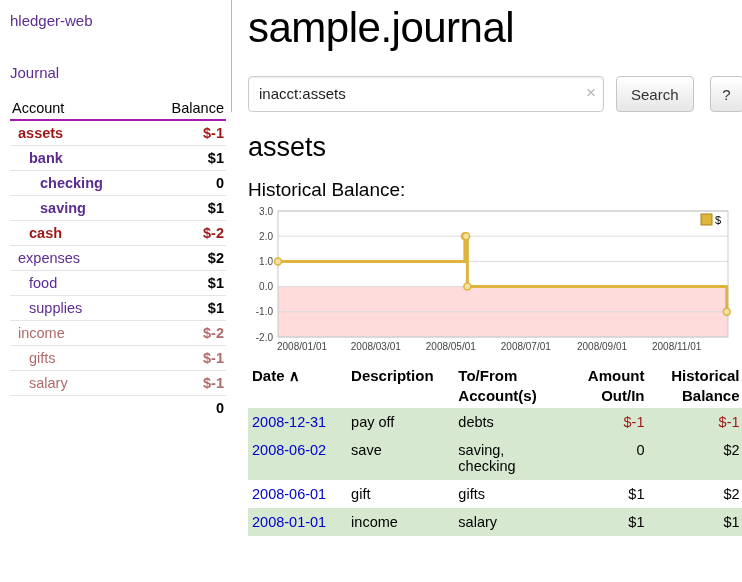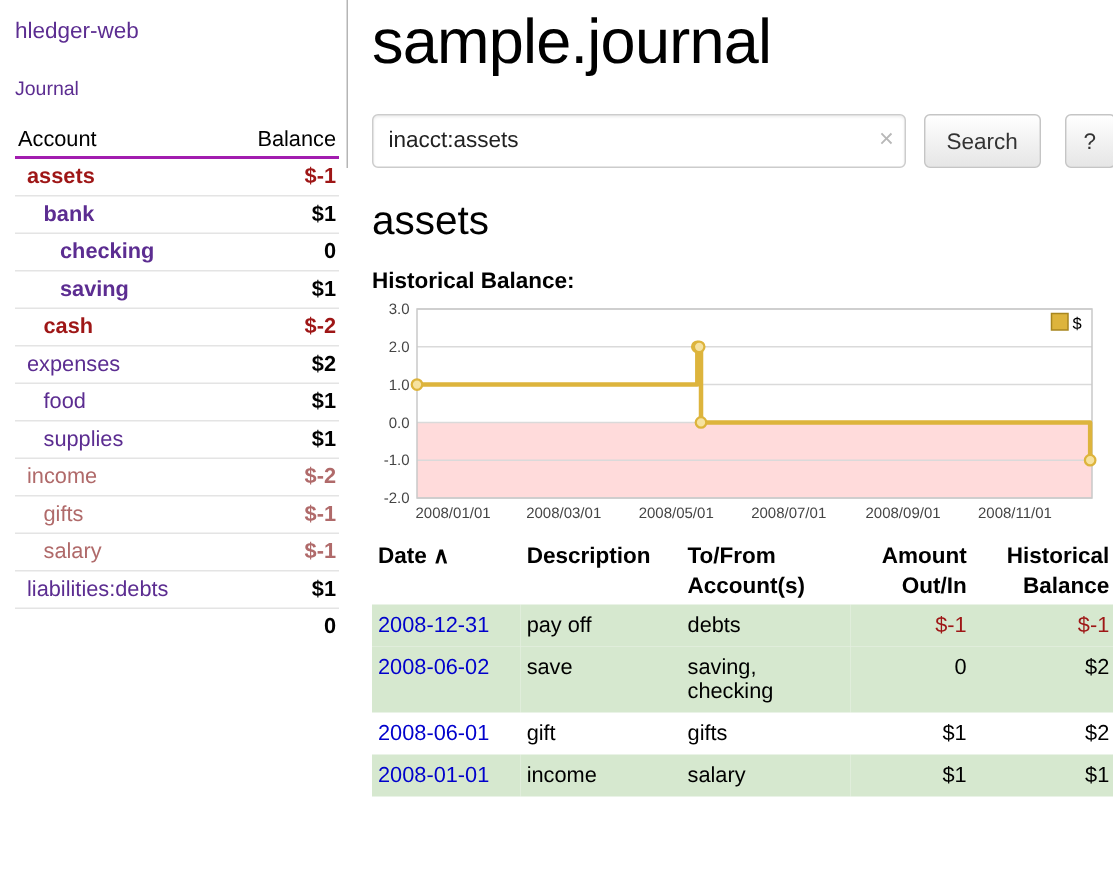--- a/index.html
+++ b/index.html
@@ -12,21 +12,21 @@
     width:742px; height:582px; overflow:hidden;
     font-family:"Liberation Sans", sans-serif; color:#000;
   }
   .app{ position:relative; display:flex; width:742px; height:582px;border-radius:7px; }
   .sidebar-divider{ position:absolute; left:231px; top:0; width:1px; height:112px; background:#b5b5b5; }
 
   
   .sidebar{ width:232px; flex:none; padding:12px 6px 0 10px; }
   .sidebar a{ text-decoration:none; color:var(--link-purple); }
   .app-title{ display:block; font-size:15px; }
-  .nav-journal{ display:block; margin-top:22px; font-size:13px; }
+  .nav-journal{ display:block; margin-top:35px; font-size:15px; }
   .acct-table{ width:100%; border-collapse:collapse; margin-top:16px; font-size:14.5px; }
   .acct-table th{ font-weight:normal; text-align:left; padding:3px 2px; border-bottom:2px solid #a21caf; }
   .acct-table th.bal{ text-align:right; }
   .acct-table td{ padding:4px 2px; border-bottom:1px solid #e4e4e4; }
   .acct-table td.bal{ text-align:right; font-weight:bold; }
   .acct-table tr.lvl0 td.name{ padding-left:8px; }
   .acct-table tr.lvl1 td.name{ padding-left:19px; }
   .acct-table tr.lvl2 td.name{ padding-left:30px; }
   .acct-table tr.b a{ font-weight:bold; }
   .acct-table tr.negname a{ color:var(--negative-red); }
@@ -48,21 +48,21 @@
     font-family:"Liberation Sans", sans-serif;
   }
   .clear{ position:absolute; right:8px; top:7px; color:#b8b8b8; font-size:17px; cursor:pointer; }
   .btn{
     margin-left:12px; height:36px; padding:0 14px; font-size:15px; color:#333;
     background:linear-gradient(#ffffff,#e6e6e6); border:1px solid #c5c5c5; border-radius:4px;
     cursor:pointer; font-family:"Liberation Sans", sans-serif;
   }
   .btn.help{ margin-left:16px; width:34px; padding:0; }
   h2{ font-size:27px; font-weight:400; margin-top:20px; }
-  .chart-label{ margin-top:16px; font-size:15px; font-weight:bold; }
+  .chart-label{ margin-top:16px; font-size:19px; font-weight:normal; }
   #chart-svg{ display:block; margin-top:4px; }
 
   
   .register{ width:100%; border-collapse:collapse; margin-top:8px; font-size:14.5px; }
   .register th{ font-weight:bold; text-align:left; vertical-align:top; padding:3px 4px; line-height:1.3; font-size:15px; }
   .register th.num, .register td.num{ text-align:right; }
   .register td{ padding:6px 4px; vertical-align:top; }
   .register tr.shaded td{ background:var(--row-green); }
   .register td.date a{ color:var(--date-blue); text-decoration:none; }
   .register td.neg{ color:var(--negative-red); }
@@ -123,24 +123,20 @@
           <td class="name"><a href="#">income</a></td>
           <td class="bal">$-2</td>
         </tr>
         <tr class="lvl1 soft softbal">
           <td class="name"><a href="#">gifts</a></td>
           <td class="bal">$-1</td>
         </tr>
         <tr class="lvl1 soft softbal">
           <td class="name"><a href="#">salary</a></td>
           <td class="bal">$-1</td>
-        </tr>
-        <tr class="lvl0">
-          <td class="name"><a href="#">liabilities:debts</a></td>
-          <td class="bal">$1</td>
         </tr>
         <tr class="total-row">
           <td></td>
           <td class="bal">0</td>
         </tr>
       </tbody>
     </table>
   </aside>
 
   <main class="main">

